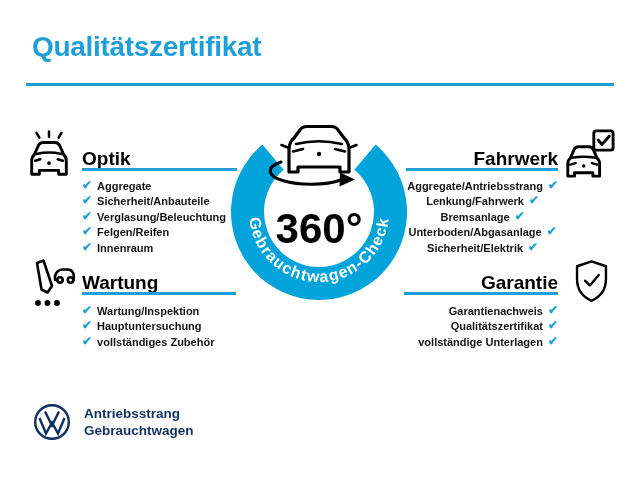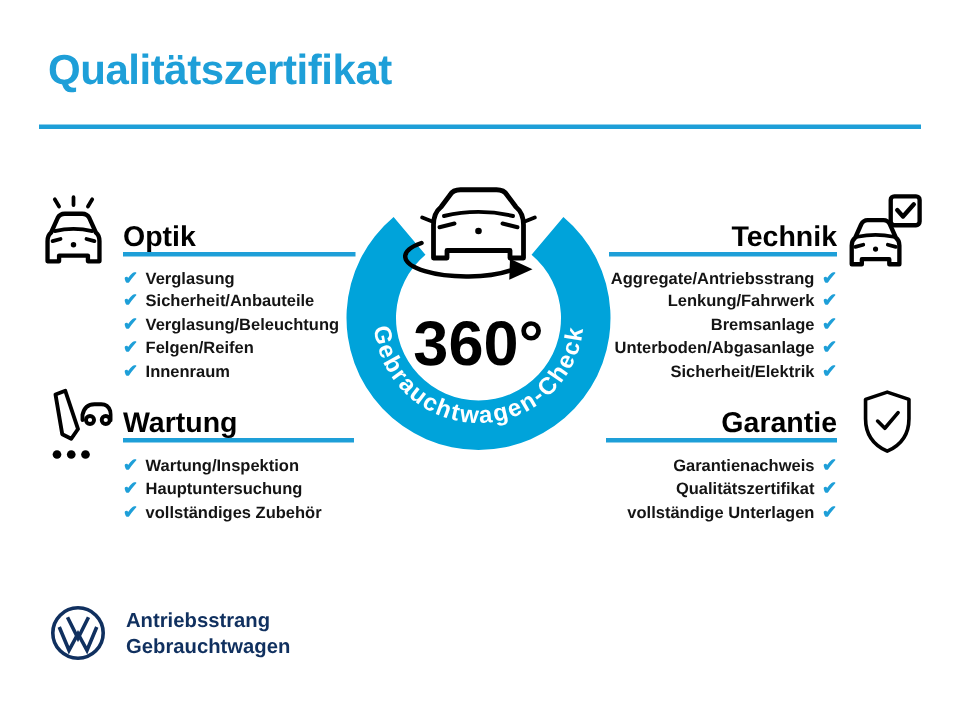--- a/index.html
+++ b/index.html
@@ -40,21 +40,21 @@
   <path class="icon-stroke-thin" d="M16,9 L13,4 M26,8 L26,2.5 M36,9 L39,4"></path>
   <path class="icon-stroke" d="M8,47 L8,33 Q8,29 10.5,27 L15,17 Q16.5,14 20,14 L32,14 Q35.5,14 37,17 L41.5,27 Q44,29 44,33 L44,47 L36,47 L36,43 L16,43 L16,47 Z"></path>
   <path class="icon-stroke-thin" d="M13,26 Q26,23 39,26 M11.5,33 L17,31.5 M40.5,33 L35,31.5"></path>
   <circle class="icon-fill" cx="26" cy="35.5" r="1.9"></circle>
 </svg>
 <div class="abs section-title" style="left:82px;top:148px">Optik</div>
 <div class="abs underline" style="left:82px;top:168px;width:155px"></div>
 <div class="abs items" style="left:82px;top:178px">
     <div class="item-row left">
       <span class="check">✔</span>
-      <span class="item-label">Verglasung</span>
+      <span class="item-label">Aggregate</span>
     </div>
     <div class="item-row left">
       <span class="check">✔</span>
       <span class="item-label">Sicherheit/Anbauteile</span>
     </div>
     <div class="item-row left">
       <span class="check">✔</span>
       <span class="item-label">Verglasung/Beleuchtung</span>
     </div>
     <div class="item-row left">
@@ -93,23 +93,23 @@
     </div>
   </div>
 
 <svg class="abs" style="left:562px;top:128px" width="54" height="52" viewBox="0 0 56 54">
   <path class="icon-stroke" d="M6,50 L6,37 Q6,33.5 8.5,31.5 L12.5,22.5 Q14,19.5 17,19.5 L28,19.5 Q31,19.5 32.5,22.5 L36.5,31.5 Q39,33.5 39,37 L39,50 L32,50 L32,46.5 L13,46.5 L13,50 Z"></path>
   <path class="icon-stroke-thin" d="M10,31 Q22.5,28.5 35,31 M8.5,38 L14,36.5 M36.5,38 L31,36.5"></path>
   <circle class="icon-fill" cx="22.5" cy="39.5" r="1.8"></circle>
   <rect x="33" y="3" width="20" height="20" rx="2.5" fill="#fff" class="icon-stroke" style="fill:#ffffff"></rect>
   <path class="icon-stroke" d="M37.5,12.5 L41.5,17 L49,8.5"></path>
 </svg>
-<div class="abs section-title" style="right:82px;top:148px;text-align:right">Technik</div>
+<div class="abs section-title" style="right:82px;top:148px;text-align:right">Fahrwerk</div>
 <div class="abs underline" style="left:406px;top:168px;width:152px"></div>
-<div class="abs items" style="right:82px;top:178px;align-items:flex-end">
+<div class="abs items" style="right:82px;top:178px;align-items:center">
     <div class="item-row right">
       <span class="item-label">Aggregate/Antriebsstrang</span>
       <span class="check">✔</span>
     </div>
     <div class="item-row right">
       <span class="item-label">Lenkung/Fahrwerk</span>
       <span class="check">✔</span>
     </div>
     <div class="item-row right">
       <span class="item-label">Bremsanlage</span>

